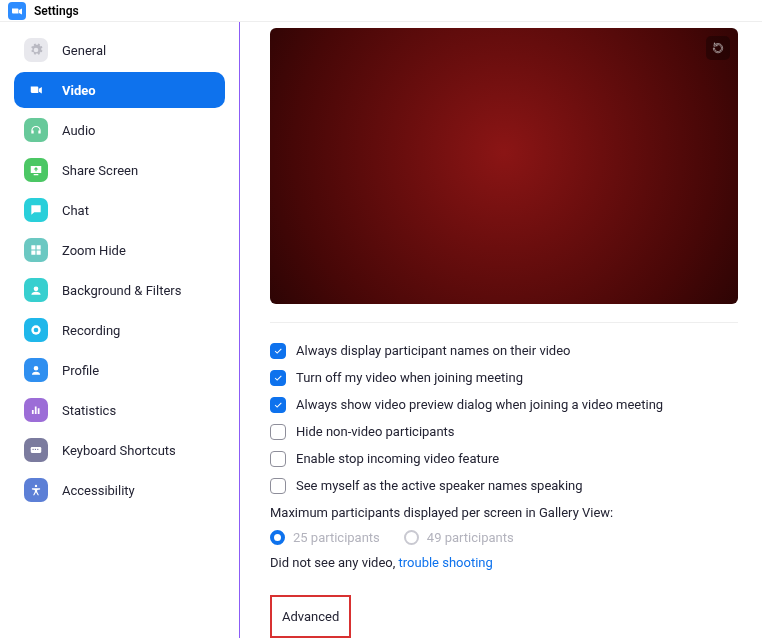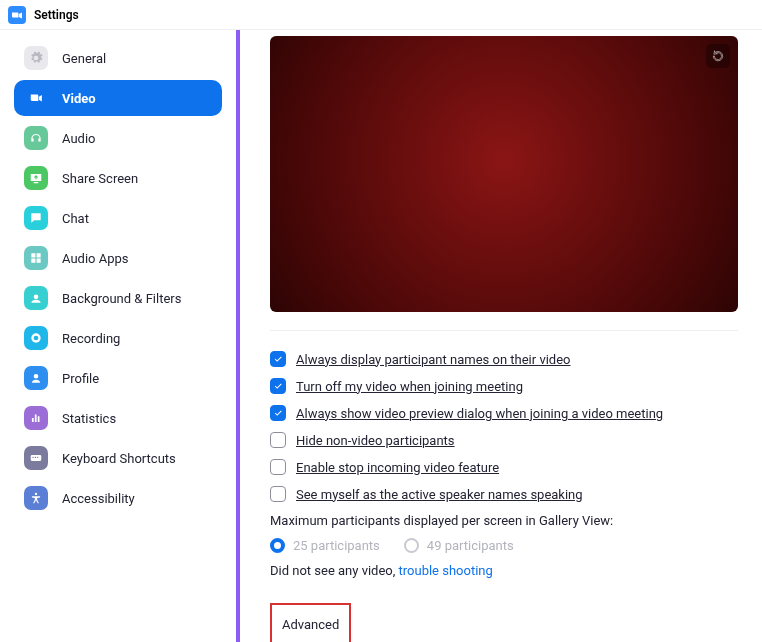--- a/index.html
+++ b/index.html
@@ -1,34 +1,34 @@
 <!DOCTYPE html>
 <html><head>
   <meta charset="utf-8">
   <style>
     * { box-sizing: border-box; margin: 0; padding: 0; }
     body { font-family: -apple-system, BlinkMacSystemFont, "Segoe UI", Roboto, Arial, sans-serif; font-size: 13px; color: #232333; width: 762px; height: 642px; background: #fff; overflow: hidden; }
-    .titlebar { display: flex; align-items: center; padding: 4px 8px; border-bottom: 1px solid #eee; height: 30px; }
+    .titlebar { display: flex; align-items: center; padding: 4px 8px; border-bottom: 1px solid #eee; height: 22px; }
     .titlebar .app-icon { width: 18px; height: 18px; border-radius: 4px; background: #2D8CFF; display: flex; align-items: center; justify-content: center; margin-right: 8px; }
     .titlebar .app-icon svg { width: 12px; height: 12px; }
     .titlebar .title { font-size: 12px; font-weight: 600; color: #000; }
     .container { display: flex; height: calc(642px - 26px); }
-    .sidebar { width: 240px; padding: 10px 14px; border-right: 4px solid #8b5cf6; }
+    .sidebar { width: 240px; padding: 10px 14px; border-right: 1px solid #8b5cf6; }
     .side-item { display: flex; align-items: center; height: 36px; padding: 0 10px; border-radius: 10px; cursor: pointer; margin-bottom: 4px; }
     .side-item .label { margin-left: 14px; font-size: 13px; color: #232333; }
     .side-item.active { background: #0E72ED; }
     .side-item.active .label { color: #fff; font-weight: 700; }
     .icon-wrap { width: 24px; height: 24px; border-radius: 7px; display: flex; align-items: center; justify-content: center; flex-shrink: 0; }
     .icon-wrap svg { width: 14px; height: 14px; fill: #fff; }
     .main { flex: 1; padding: 6px 10px 20px 30px; overflow: auto; }
     .preview { width: 468px; height: 276px; border-radius: 6px; position: relative; background: radial-gradient(circle at 50% 45%, #8b1515 0%, #6b0e0e 35%, #470707 75%, #2d0404 100%); }
     .preview .rotate { position: absolute; top: 8px; right: 8px; width: 24px; height: 24px; border-radius: 5px; background: rgba(0,0,0,0.3); display: flex; align-items: center; justify-content: center; }
     .preview .rotate svg { width: 14px; height: 14px; stroke: #ddd; fill: none; }
     .divider { width: 468px; border: none; border-top: 1px solid #eee; margin: 18px 0 20px 0; }
-    .row { display: flex; align-items: center; margin-bottom: 11px; text-decoration: underline; }
+    .row { display: flex; margin-bottom: 11px; }
     .checkbox { width: 16px; height: 16px; border-radius: 4px; border: 1.5px solid #8e8e9a; display: flex; align-items: center; justify-content: center; margin-right: 10px; flex-shrink: 0; }
     .checkbox.checked { background: #0E72ED; border-color: #0E72ED; }
     .checkbox.checked svg { width: 10px; height: 10px; stroke: #fff; stroke-width: 2.5; fill: none; }
     .row-label { color: #232333; }
     .section-text { color: #232333; margin-bottom: 10px; margin-top: 4px; }
     .radios { display: flex; gap: 24px; margin-bottom: 10px; }
     .radio { display: flex; align-items: flex-start; }
     .radio-circle { width: 15px; height: 15px; border-radius: 50%; border: 2px solid #c9c9d1; margin-right: 8px; display:flex; align-items:center; justify-content:center; }
     .radio.selected .radio-circle { border-color: #0E72ED; border-width: 4px; }
     .radio .radio-label { color: #b3b3bd; }
@@ -97,21 +97,21 @@
       </div>
       <span class="label">Chat</span>
     </div>
 
     <div class="side-item">
       <div class="icon-wrap" style="background:#6bc8c2">
         <svg viewBox="0 0 24 24">
             <path fill="#fff" d="M4 4h7v7H4zm9 0h7v7h-7zm-9 9h7v7H4zm9 0h7v7h-7z"></path>
           </svg>
       </div>
-      <span class="label">Audio Apps</span>
+      <span class="label">Zoom Hide</span>
     </div>
 
     <div class="side-item">
       <div class="icon-wrap" style="background:#37cfcf">
         <svg viewBox="0 0 24 24">
             <path fill="#fff" d="M12 6a4 4 0 1 1 0 8 4 4 0 0 1 0-8zm-8 14c0-3 4-5 8-5s8 2 8 5H4z"></path>
           </svg>
       </div>
       <span class="label">Background &amp; Filters</span>
     </div>

